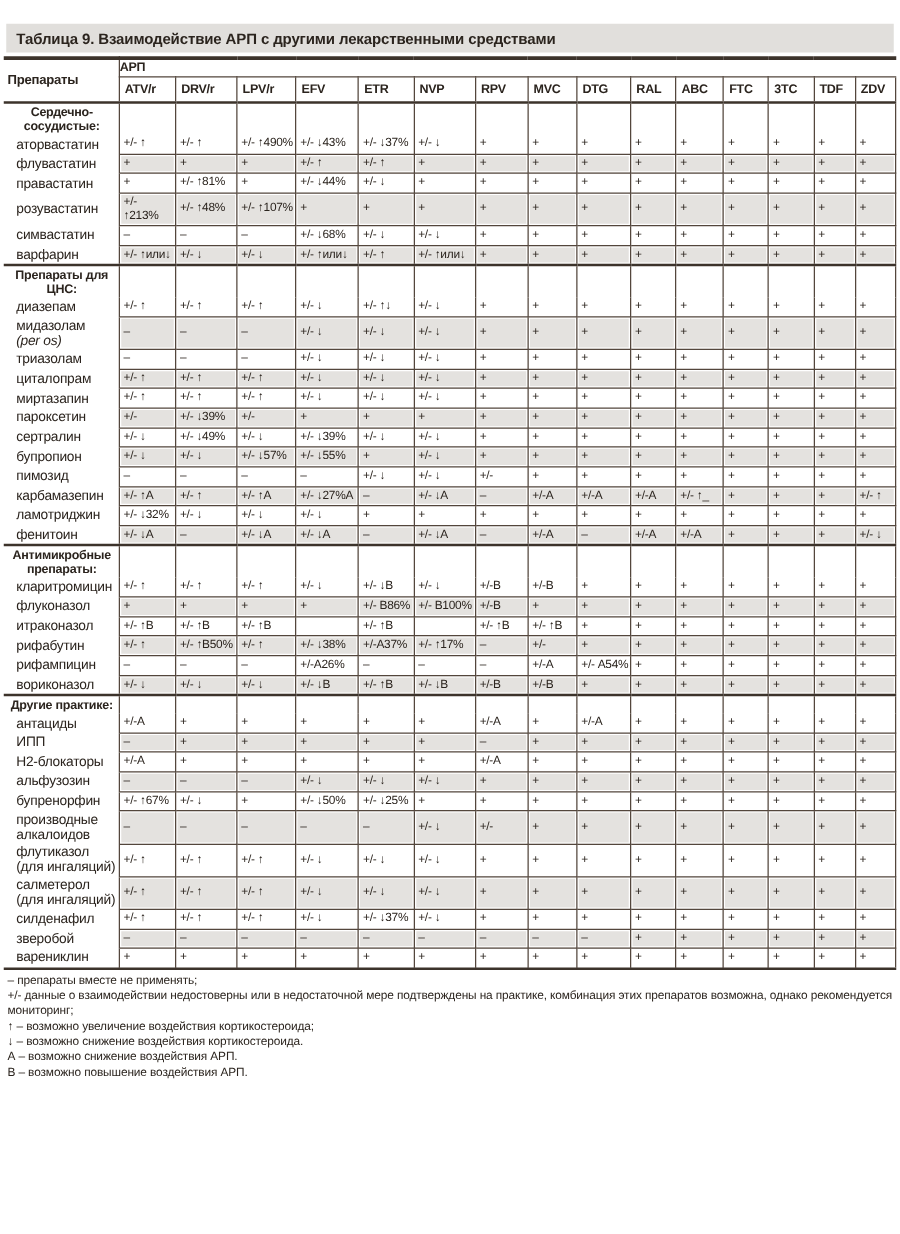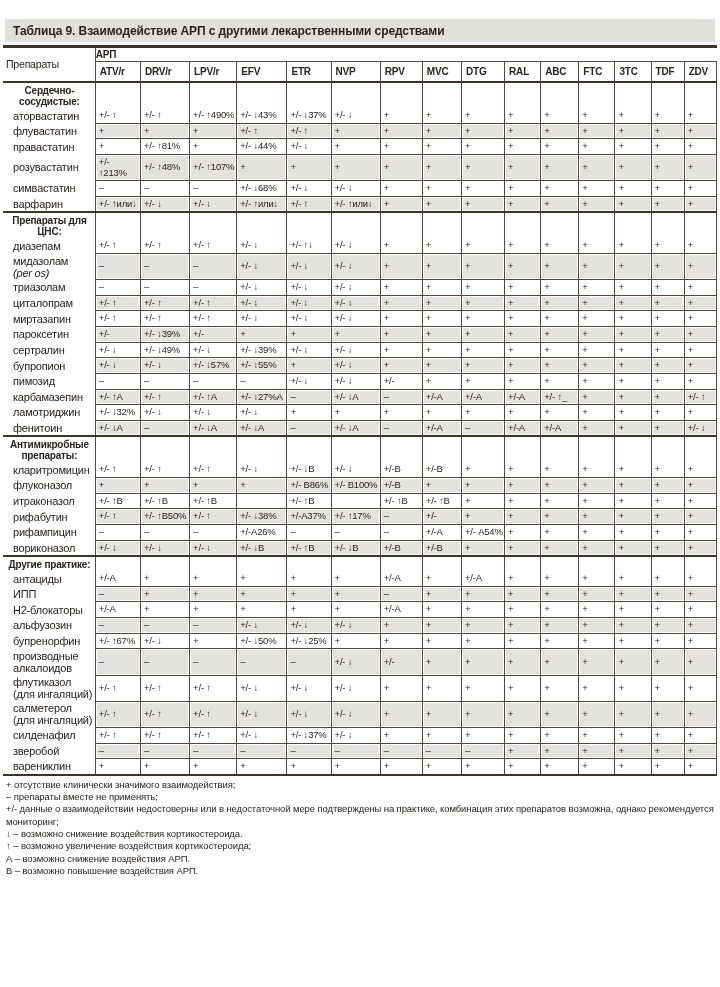--- a/index.html
+++ b/index.html
@@ -16,21 +16,21 @@
   table {
     table-layout:fixed; width:714px; margin:0 3px;
     border-collapse:collapse;
     border-top:3px solid #3c332b; border-bottom:2px solid #3c332b;
     font-size:9.5px;
   }
   th, td { letter-spacing:-0.2px; }
   th.name-h {
     border:0; border-right:1px solid #53463c; border-bottom:2px solid #3c332b;
     text-align:left; vertical-align:middle;
-    padding:2px 2px 4px 3px; font-size:10.5px; font-weight:normal;
+    padding:2px 2px 4px 3px; font-size:10.5px; font-weight:bold;
   }
   th.arp-h {
     border:0; border-bottom:1px solid #53463c;
     text-align:left; font-size:10px; font-weight:bold; padding:1px 0;
   }
   th.code {
     border:1px solid #53463c; border-top:0; border-bottom:2px solid #3c332b;
     text-align:left; padding:4px 2px 4px 4px; font-size:10px; font-weight:bold;
     overflow:hidden;
     margin-top:30px;
@@ -803,21 +803,20 @@
         <td class="val">+</td>
         <td class="val">+</td>
         <td class="val">+</td>
         <td class="val">+</td>
       </tr>
     </tbody>
 </table>
 
 <div class="notes">
   <div id="notes-lines">
-      <div>+ отсутствие клинически значимого взаимодействия;</div>
       <div>– препараты вместе не применять;</div>
       <div>+/- данные о взаимодействии недостоверны или в недостаточной мере подтверждены на практике, комбинация этих препаратов возможна, однако рекомендуется мониторинг;</div>
+      <div>↑ – возможно увеличение воздействия кортикостероида;</div>
       <div>↓ – возможно снижение воздействия кортикостероида.</div>
-      <div>↑ – возможно увеличение воздействия кортикостероида;</div>
       <div>А – возможно снижение воздействия АРП.</div>
       <div>В – возможно повышение воздействия АРП.</div>
     </div>
 </div>
 
 </body></html>

